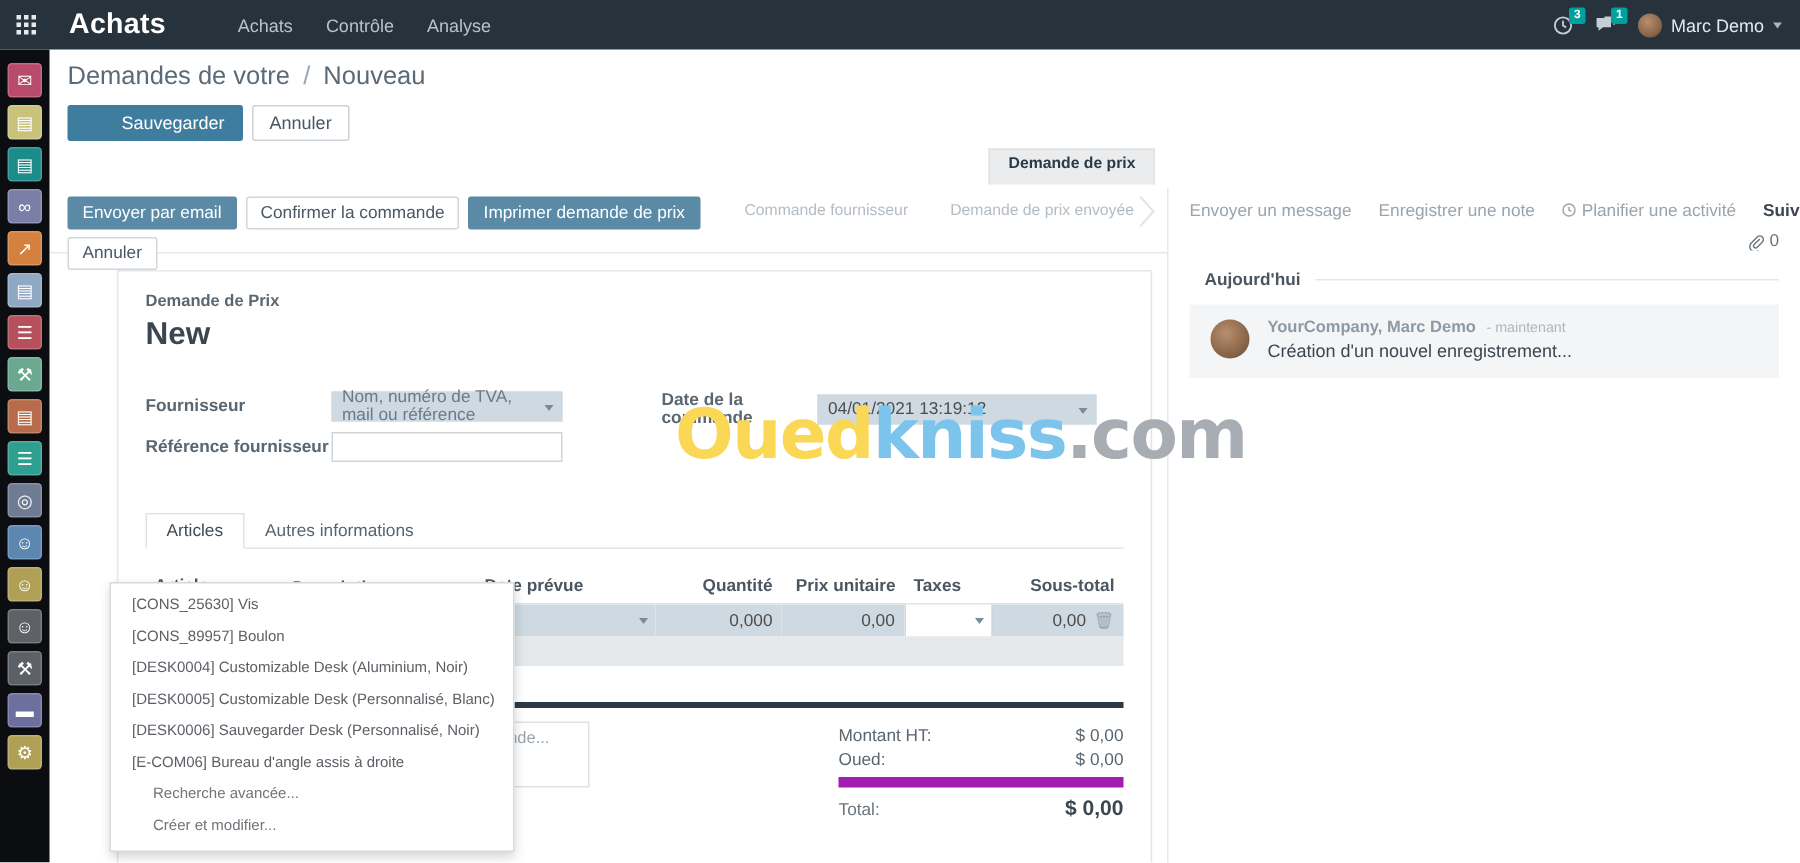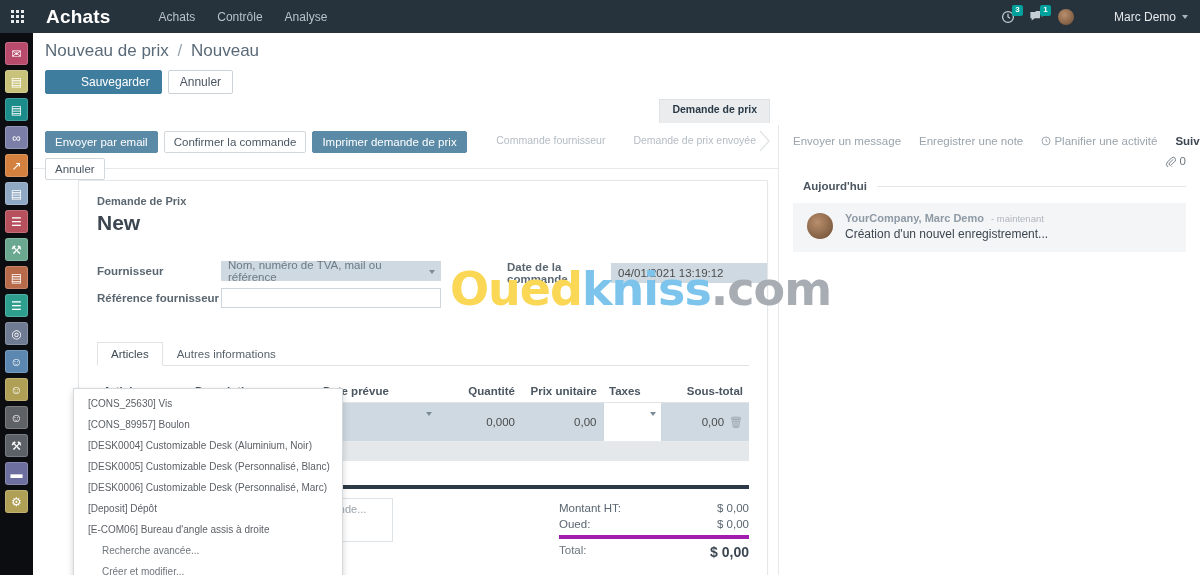--- a/index.html
+++ b/index.html
@@ -49,21 +49,21 @@
     background: #00a09d; color: #fff;
     font-size: 8px; line-height: 10px;
     min-width: 11px; height: 11px; padding: 0 2px;
     border-radius: 2px; text-align: center; font-weight: bold;
   }
   .usr { display: flex; align-items: center; gap: 6px; cursor: pointer; }
   .usr .av {
     width: 16px; height: 16px; border-radius: 50%;
     background: radial-gradient(circle at 40% 35%, #b98f6d, #6b4b32);
   }
-  .usr .nm { color: #e4e9ec; font-size: 12px; margin-left: 34px; }
+  .usr .nm { color: #e4e9ec; font-size: 12px; }
   .caret-d {
     width:0;height:0;border-left:3px solid transparent;border-right:3px solid transparent;
     border-top:4px solid #aab4ba;
   }
 
   
   .rail {
     position: absolute; top: 33px; left: 0; width: 33px; height: 542px;
     background: #0b0d10;
     padding-top: 4px;
@@ -148,21 +148,21 @@
   .sheet-sub { font-size: 11px; font-weight: bold; color: #5b6770; }
   .sheet-h1 { font-size: 21px; font-weight: bold; color: #3c4650; margin-top: 4px; }
 
   .fgrid { display: flex; margin-top: 26px; }
   .fcol { display: flex; flex-direction: column; gap: 7px; }
   .fcol.right { margin-left: 66px; }
   .frow { display: flex; align-items: center; }
   .flbl { font-size: 11.5px; font-weight: bold; color: #5a6670; width: 124px; }
   .flbl.w2 { width: 104px; }
   .finput {
-    width: 220px; height: 20px; border: 1px solid #cfd6db; background: #ffffff;
+    width: 154px; height: 20px; border: 1px solid #cfd6db; background: #ffffff;
     font-size: 11.5px; color: #4c4c4c; padding: 2px 14px 2px 6px;
     display: flex; align-items: center; position: relative;
   }
   .finput.filled { background: #ced9e1; border-color: #ced9e1; }
   .finput.placeholder { color: #6b7a86; }
   .finput .cdn {
     position: absolute; right: 5px; top: 8px;
     width:0;height:0;border-left:3px solid transparent;border-right:3px solid transparent;
     border-top:4px solid #7b8b96;
   }
@@ -186,21 +186,21 @@
     padding: 4px 6px; text-align: left; border-bottom: 1px solid #dfe3e6;
     white-space: nowrap;
   }
   .ltab th.r { text-align: right; }
   .ltab td {
     padding: 0; border-bottom: 1px solid #e8ebed; height: 21px;
     background: #ced9e1;
     font-size: 11.5px; color: #4c4c4c;
   }
   .cellin {
-    height: 38px; display: flex; align-items: center; padding: 0 6px;
+    height: 21px; display: flex; align-items: center; padding: 0 6px;
     position: relative;
   }
   .cellin.num { justify-content: flex-end; }
   .cellin .cdn2 {
     position: absolute; right: 5px; top: 9px;
     width:0;height:0;border-left:3px solid transparent;border-right:3px solid transparent;
     border-top:4px solid #7b8b96;
   }
   .caretbar {
     width: 1px; height: 13px; background: #2b2b2b; display: inline-block;
@@ -215,21 +215,21 @@
 
   .lowergrid { display: flex; margin-top: 9px; }
   .notes {
     width: 296px; height: 44px; border: 1px solid #dde2e6;
     font-size: 11px; color: #9aa4ac; padding: 4px 6px;
   }
   .totals { margin-left: auto; width: 190px; padding-top: 2px; }
   .trw { display: flex; justify-content: space-between; font-size: 11.5px; padding: 2px 0; }
   .trw .lb { font-weight: normal; color: #5a6670; }
   .trw .vl { color: #5a6670; }
-  .trw.tot { border-top: 4px solid #a21caf; margin-top: 3px; padding-top: 5px; }
+  .trw.tot { border-top: 7px solid #a21caf; margin-top: 3px; padding-top: 5px; align-items: flex-end; }
   .trw.tot .lb { font-weight: normal; color: #6b757d; }
   .trw.tot .vl { font-weight: bold; font-size: 14px; color: #3c4650; }
 
   
   .dd {
     position: absolute; top: 388px; left: 73px;
     width: 270px; background: #ffffff;
     border: 1px solid #d5d9dc;
     box-shadow: 0 3px 7px rgba(0,0,0,.17);
     z-index: 60;
@@ -352,21 +352,21 @@
       <div class="app" style="background: rgb(94, 97, 102);">☺</div>
       <div class="app" style="background: rgb(92, 97, 104);">⚒</div>
       <div class="app" style="background: rgb(109, 111, 158);">▬</div>
       <div class="app" style="background: rgb(176, 160, 85);">⚙</div>
     </div>
 
   <div class="content">
 
     <div class="cp">
       <div class="bc">
-        <span>Nouveau de prix</span>
+        <span>Demandes de votre</span>
         <span class="sep">/</span>
         <span class="cur">Nouveau</span>
       </div>
       <div class="cp-btns">
         <div class="btn primary">Sauvegarder</div>
         <div class="btn">Annuler</div>
       </div>
     </div>
 
     <div class="body-area">
@@ -553,22 +553,21 @@
       </div>
 
     </div>
   </div>
 
   <div class="dd" id="dd">
       <div class="ddi">[CONS_25630] Vis</div>
       <div class="ddi">[CONS_89957] Boulon</div>
       <div class="ddi">[DESK0004] Customizable Desk (Aluminium, Noir)</div>
       <div class="ddi">[DESK0005] Customizable Desk (Personnalisé, Blanc)</div>
-      <div class="ddi">[DESK0006] Customizable Desk (Personnalisé, Marc)</div>
-      <div class="ddi">[Deposit] Dépôt</div>
+      <div class="ddi">[DESK0006] Sauvegarder Desk (Personnalisé, Noir)</div>
       <div class="ddi">[E-COM06] Bureau d'angle assis à droite</div>
       <div class="ddi sub">Recherche avancée...</div>
       <div class="ddi sub">Créer et modifier...</div>
     </div>
 
   <div class="wm">
     <span class="a">Oued</span><span class="b">kniss</span><span class="c">.com</span>
   </div>
 
 </div>

